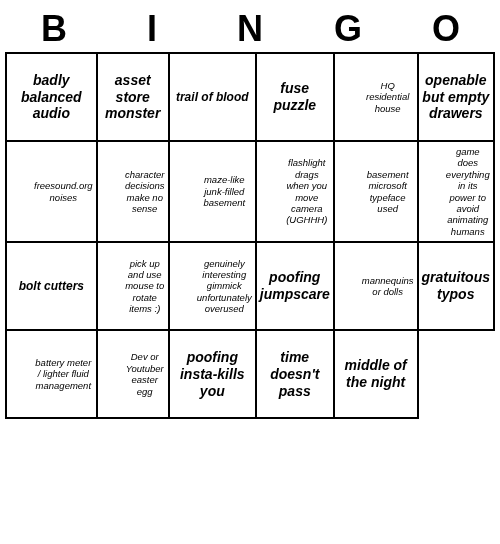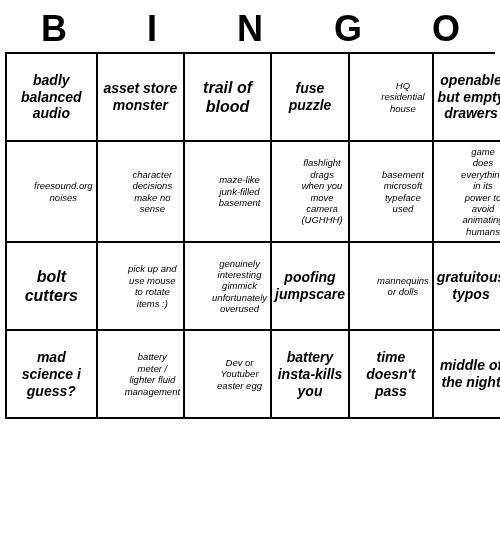--- a/index.html
+++ b/index.html
@@ -49,21 +49,21 @@
       text-align: center;
       padding: 4px 3px;
       color: #000;
     }
     .cell-text {
       font-size: 11px;
       line-height: 1.25;
       color: #000;
     }
     .cell-text.large {
-      font-size: 16px;
+      font-size: 12px;
       font-weight: bold;
       line-height: 1.2;
     }
     .cell-text.medium {
       font-size: 14px;
       font-weight: bold;
       line-height: 1.2;
     }
     .cell-text.small {
       font-size: 9.5px;
@@ -131,30 +131,27 @@
       <div class="cell">
         <span class="cell-text medium">poofing jumpscare</span>
       </div>
       <div class="cell">
         <span class="cell-text small">mannequins or dolls</span>
       </div>
       <div class="cell">
         <span class="cell-text medium">gratuitous typos</span>
       </div>
       <div class="cell">
-        <span class="cell-text medium">mad science i guess?</span>
-      </div>
-      <div class="cell">
         <span class="cell-text small">battery meter / lighter fluid management</span>
       </div>
       <div class="cell">
         <span class="cell-text small">Dev or Youtuber easter egg</span>
       </div>
       <div class="cell">
-        <span class="cell-text medium">battery insta-kills you</span>
+        <span class="cell-text medium">poofing insta-kills you</span>
       </div>
       <div class="cell">
         <span class="cell-text medium">time doesn't pass</span>
       </div>
       <div class="cell">
         <span class="cell-text medium">middle of the night</span>
       </div>
     </div>
 </div>
 

